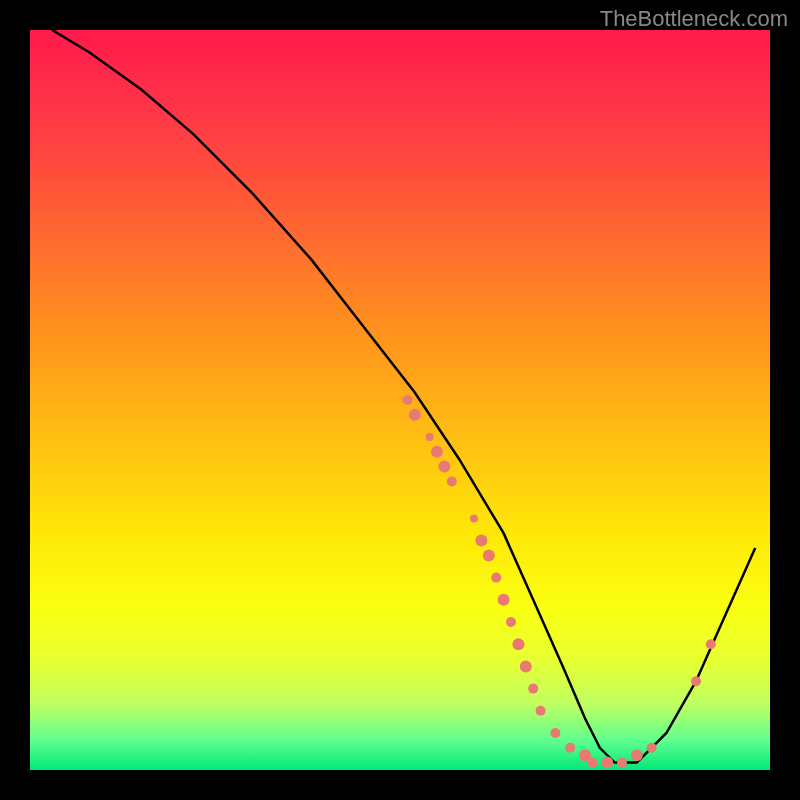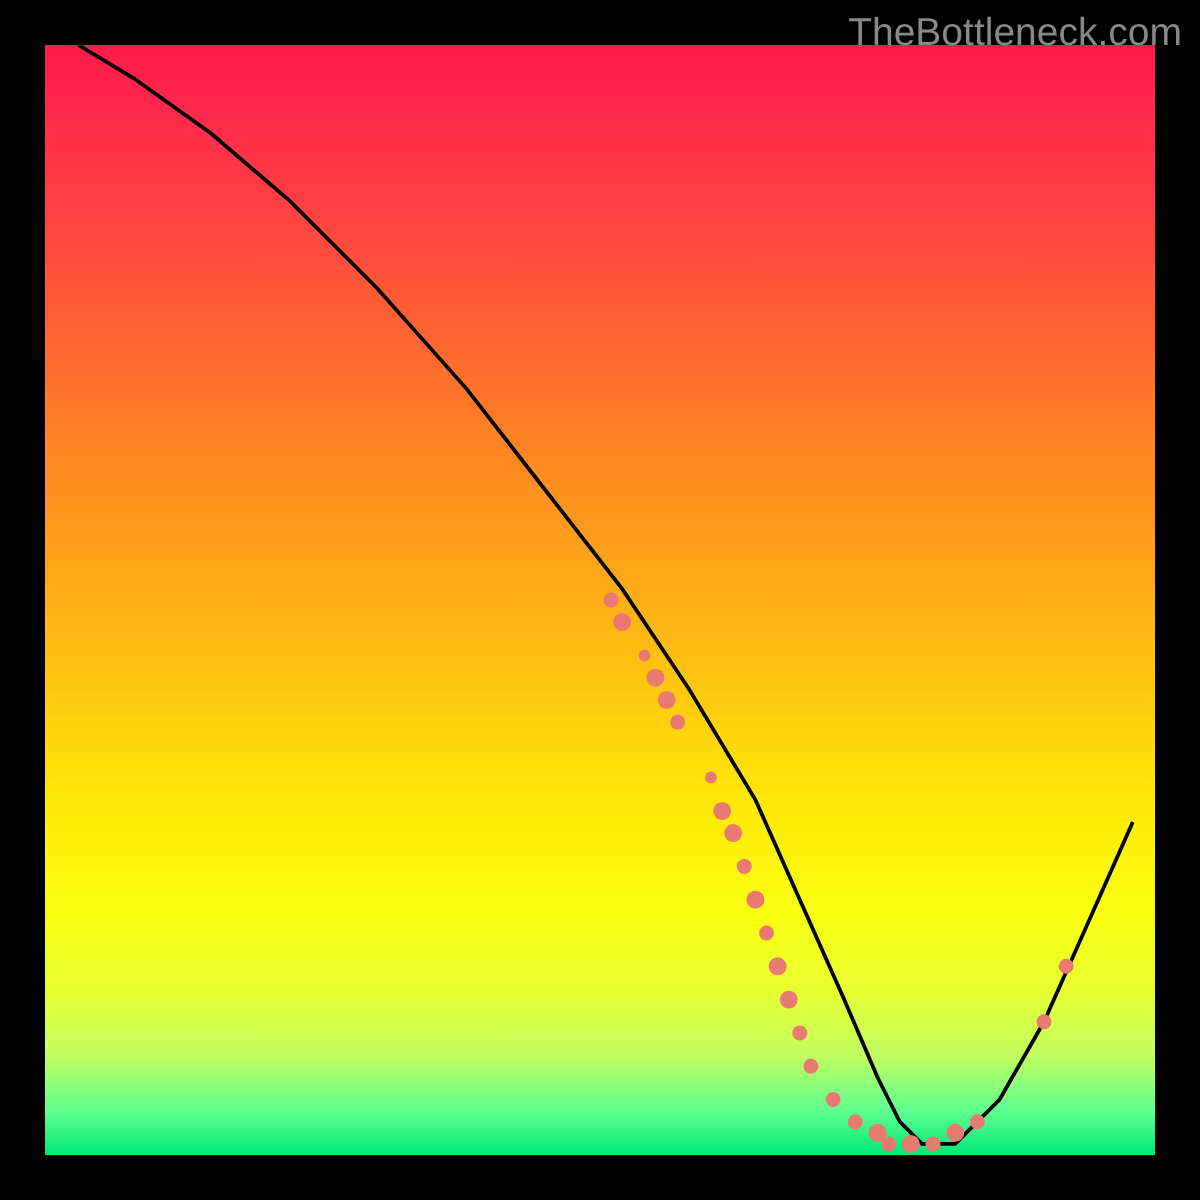--- a/index.html
+++ b/index.html
@@ -36,21 +36,21 @@
       #e8ff30 85%,
       #c0ff60 91%,
       #60ff90 96%,
       #00e878 100%);
   }
   .watermark {
     position: absolute;
     top: 6px;
     right: 12px;
     color: #888;
-    font-size: 26px;
+    font-size: 22px;
     font-weight: 500;
     z-index: 10;
   }
   svg.curve {
     position: absolute;
     left: 0;
     top: 0;
     width: 740px;
     height: 740px;
   }

